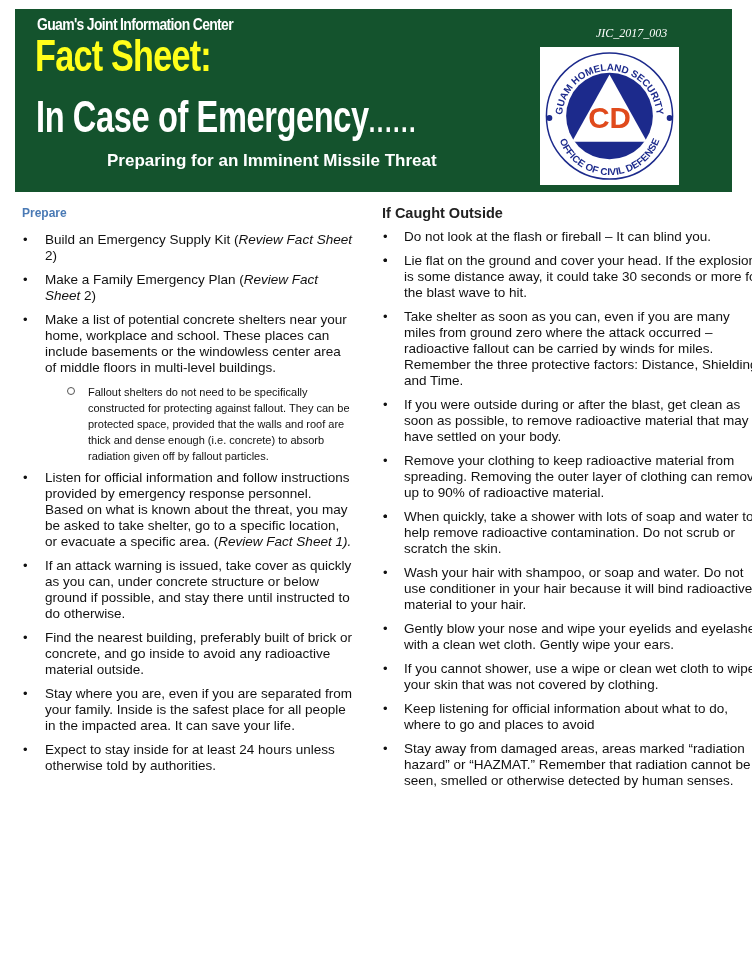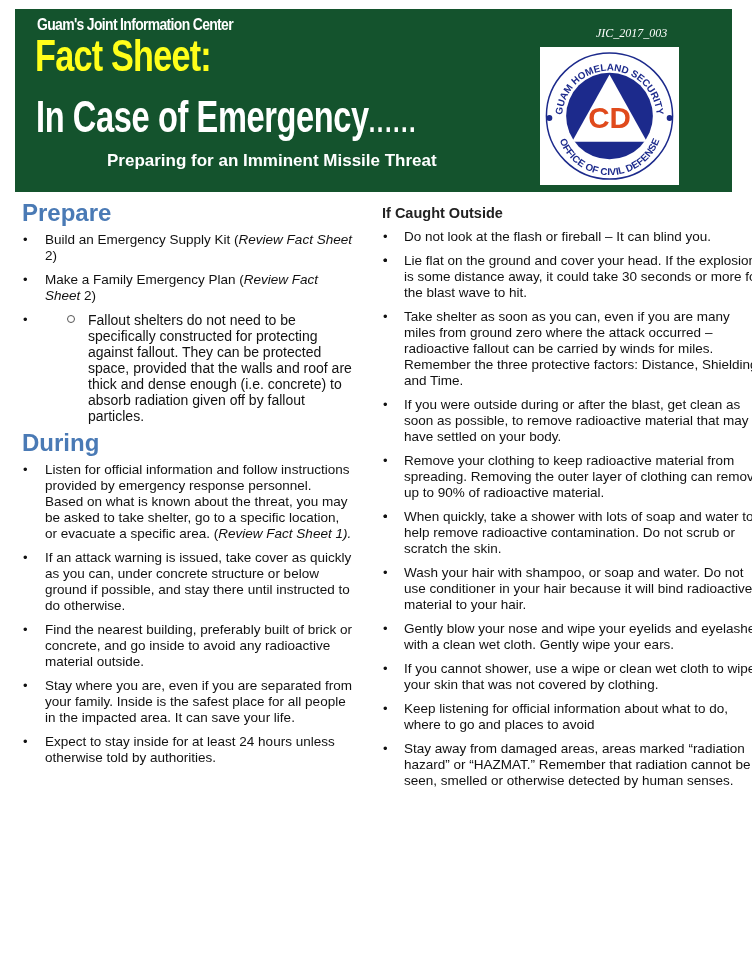--- a/index.html
+++ b/index.html
@@ -44,39 +44,39 @@
       position: absolute; left: 525px; top: 38px; width: 139px; height: 138px;
       background: #ffffff;
     }
     .logo svg { width: 139px; height: 138px; display: block; }
 
     .col { position: absolute; top: 200px; }
     .col-left { left: 22px; width: 330px; }
     .col-right { left: 382px; width: 380px; }
 
     h2.section {
-      margin: 0; font-size: 24px; font-weight: bold; color: #4a7ab5;
+      margin: 0; font-size: 12px; font-weight: bold; color: #4a7ab5;
       line-height: 26px;
     }
     h3.subsection {
       margin: 0; font-size: 14.5px; font-weight: bold; color: #222;
       line-height: 22px;
     }
     ul.bullets { list-style: none; margin: 0; padding: 0; }
     ul.bullets li {
       position: relative; padding-left: 23px; font-size: 13.5px;
       line-height: 16px; margin: 6px 0 8px 0; color: #111;
     }
     .col-right ul.bullets li { padding-left: 22px; margin: 5px 0 8px 0; }
     ul.bullets li .dot {
       position: absolute; left: 1px; top: 0px; font-size: 13px;
     }
     ul.sub { list-style: none; margin: 0; padding: 0 0 0 44px; }
     ul.sub li {
-      position: relative; padding-left: 22px; font-size: 14px;
+      position: relative; padding-left: 22px; font-size: 11px;
       line-height: 16px; margin: 2px 0 6px 0;
     }
     ul.sub li .ring {
       position: absolute; left: 1px; top: 3px; width: 6px; height: 6px;
       border: 1px solid #555; border-radius: 50%;
     }
     .it { font-style: italic; }
   </style>
 </head>
 <body>
@@ -103,27 +103,26 @@
       <circle cx="131" cy="72" r="3" fill="#1c2a8c"></circle>
     </svg>
   </div>
 </div>
 
 <div class="col col-left">
   <h2 class="section">Prepare</h2>
   <ul class="bullets">
     <li><span class="dot">•</span><span>Build an Emergency Supply Kit (</span><span class="it">Review Fact Sheet</span><span> 2</span><span>)</span></li>
     <li><span class="dot">•</span><span>Make a Family Emergency Plan (</span><span class="it">Review Fact Sheet</span><span> 2</span><span>)</span></li>
-    <li><span class="dot">•</span></li>
+    <li><span class="dot">•</span><span>Make a list of potential concrete shelters near your home, workplace and school. These places can include basements or the windowless center area of middle floors in multi-level buildings.</span></li>
   </ul>
   <ul class="sub">
     <li><span class="ring"></span><span>Fallout shelters do not need to be specifically constructed for protecting against fallout. They can be protected space, provided that the walls and roof are thick and dense enough (i.e. concrete) to absorb radiation given off by fallout particles.</span></li>
   </ul>
 
-  <h2 class="section" style="margin-top:2px;">During</h2>
   <ul class="bullets">
     <li><span class="dot">•</span><span>Listen for official information and follow instructions provided by emergency response personnel. Based on what is known about the threat, you may be asked to take shelter, go to a specific location, or evacuate a specific area. (</span><span class="it">Review Fact Sheet 1</span><span class="it">).</span></li>
     <li><span class="dot">•</span><span>If an attack warning is issued, take cover as quickly as you can, under concrete structure or below ground if possible, and stay there until instructed to do otherwise.</span></li>
     <li><span class="dot">•</span><span>Find the nearest building, preferably built of brick or concrete, and go inside to avoid any radioactive material outside.</span></li>
     <li><span class="dot">•</span><span>Stay where you are, even if you are separated from your family. Inside is the safest place for all people in the impacted area. It can save your life.</span></li>
     <li><span class="dot">•</span><span>Expect to stay inside for at least 24 hours unless otherwise told by authorities.</span></li>
   </ul>
 </div>
 
 <div class="col col-right" style="top:202px;">

